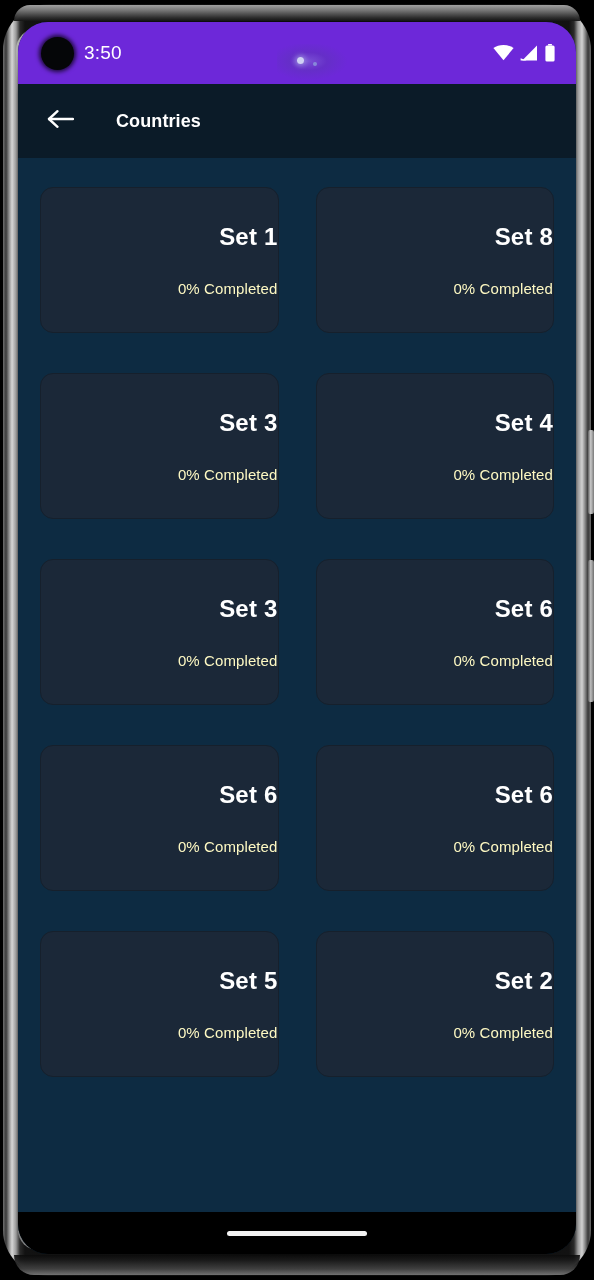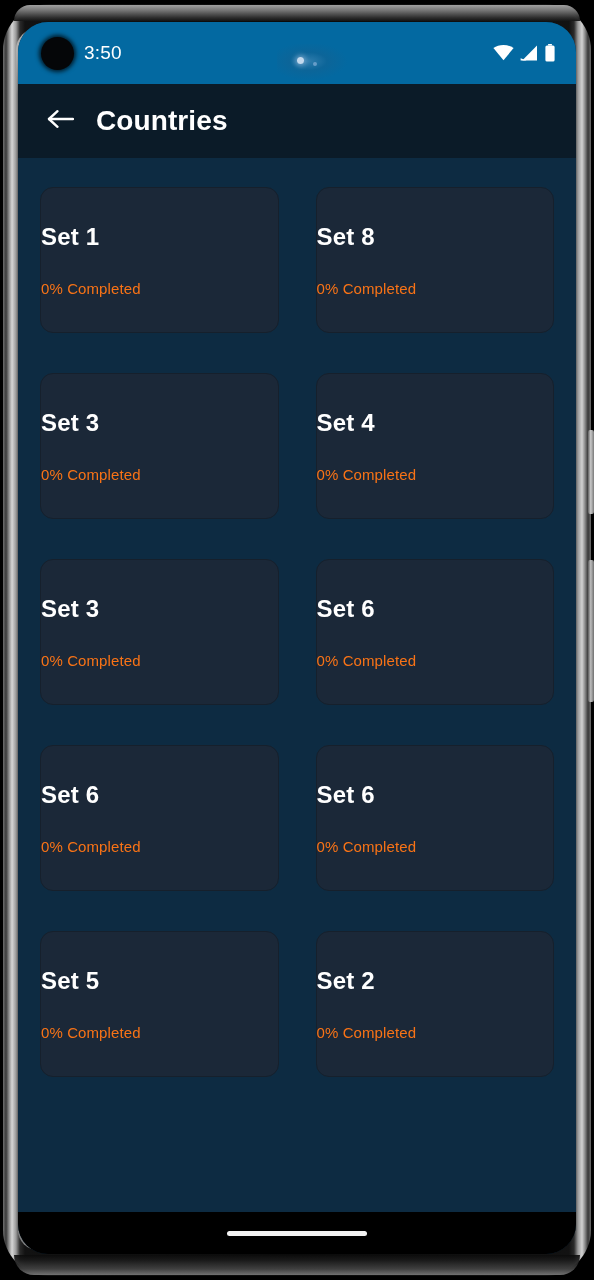--- a/index.html
+++ b/index.html
@@ -85,21 +85,21 @@
     left:18px; top:22px; right:18px; bottom:26px;
     border-radius:30px;
     overflow:hidden;
     background:#0d2b42;
   }
 
   
   .statusbar {
     position:relative;
     height:62px;
-    background:#0369a1;
+    background:#6d28d9;
     display:flex;
     align-items:center;
     flex:0 0 auto;
   }
   .punchhole {
     position:absolute;
     left:23px; top:15px;
     width:33px; height:33px;
     border-radius:50%;
     background:#050608;
@@ -154,23 +154,23 @@
     box-shadow:0 1px 0 0 rgba(0,0,0,.35);
   }
   .back-btn {
     width:40px; height:40px;
     display:flex; align-items:center; justify-content:center;
     flex:0 0 auto;
     cursor:pointer;
   }
   .appbar-title {
     color:#ffffff;
-    font-size:28px;
+    font-size:18px;
     font-weight:bold;
-    margin-left:16px;
+    margin-left:36px;
     letter-spacing:.1px;
   }
 
   
   .content {
     position:absolute;
     left:0; right:0;
     top:136px;
     bottom:42px;
     background:#0d2b42;
@@ -183,32 +183,32 @@
     row-gap:40px;
     padding:29px 22px 0 22px;
   }
   .set-card {
     height:146px;
     background:#1b2838;
     border:1px solid #16202c;
     border-radius:13px;
     display:flex;
     flex-direction:column;
-    align-items:flex-start;
+    align-items:flex-end;
     justify-content:center;
     cursor:pointer;
   }
   .set-title {
     color:#ffffff;
     font-size:24px;
     font-weight:bold;
     letter-spacing:.2px;
   }
   .set-sub {
-    color:#f97316;
+    color:#fef9c3;
     font-size:15px;
     margin-top:29px;
     letter-spacing:.1px;
   }
 
   
   .navbar {
     position:absolute;
     left:0; right:0; bottom:0;
     height:42px;

